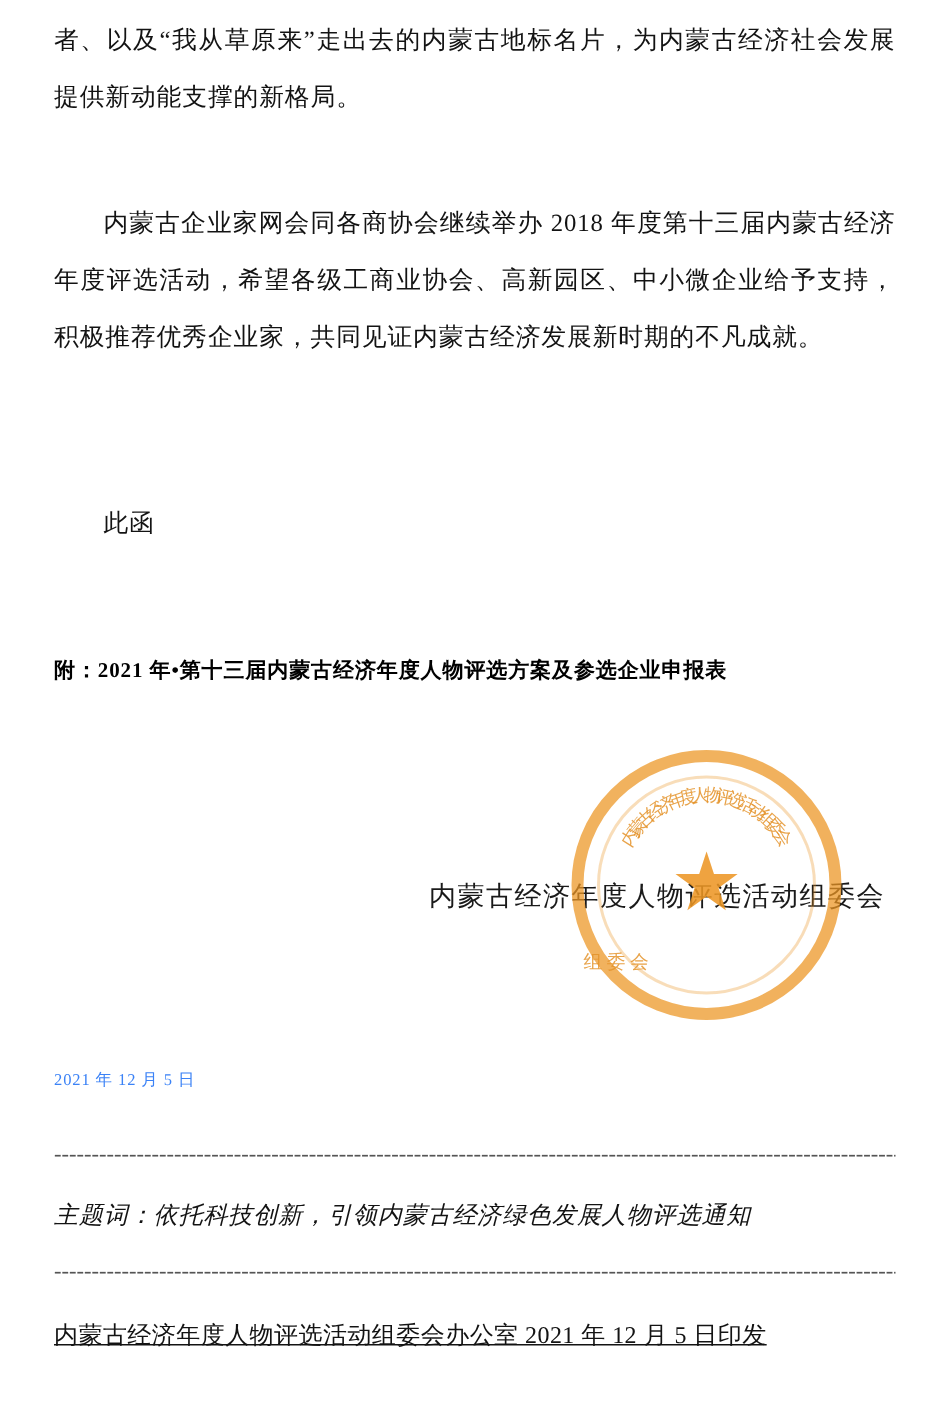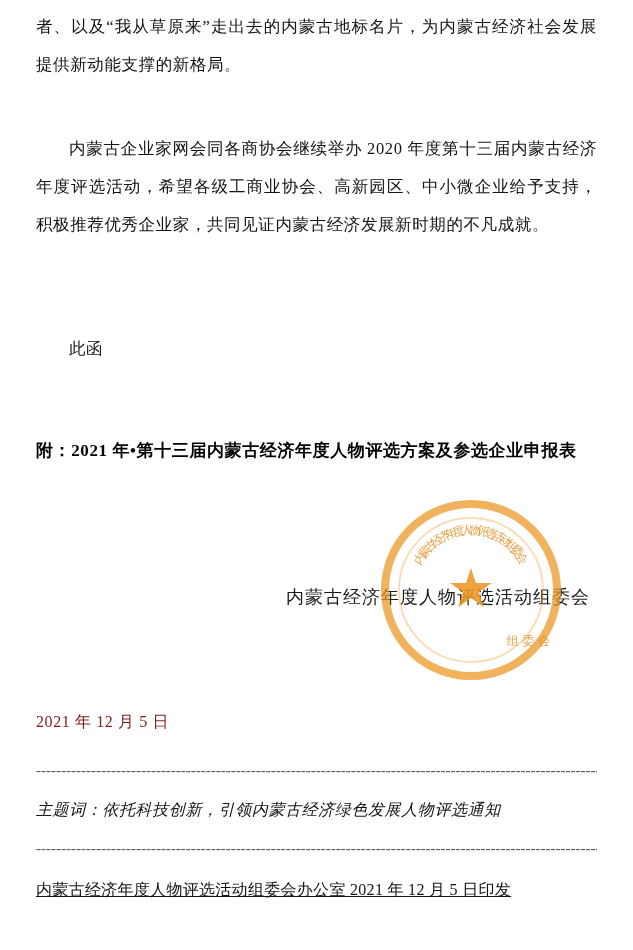--- a/index.html
+++ b/index.html
@@ -33,21 +33,21 @@
   }
   .indent {
     text-indent: 2em;
   }
   .p1 { position: absolute; left: 36px; right: 36px; top: 8px; }
   .p2 { position: absolute; left: 36px; right: 36px; top: 130px; }
   .p3 { position: absolute; left: 36px; right: 49px; top: 330px; }
   .attach {
     position: absolute;
     left: 36px; right: 36px; top: 415px;
-    font-size: 17px;
+    font-size: 14px;
     line-height: 38px;
     letter-spacing: 0.6px;
     font-weight: bold;
     text-align: justify;
     text-justify: inter-ideograph;
     color: #000000;
   }
   .seal-area {
     position: absolute;
     left: 36px; right: 36px; top: 490px;
@@ -109,32 +109,32 @@
     color: rgba(226,138,24,0.85);
     transform-origin: 0 0;
     white-space: nowrap;
     font-family: "Liberation Serif", serif;
   }
   .seal-bottom-text {
     position: absolute;
     left: 0;
     bottom: 22px;
     width: 100%;
-    text-align: right;
+    text-align: left;
     font-size: 12.5px;
     letter-spacing: 3px;
     color: rgba(226,138,24,0.85);
   }
   .date {
     position: absolute;
     left: 36px;
     top: 712px;
-    font-size: 16px;
-    letter-spacing: 0.6px;
-    color: #7f1d1d;
+    font-size: 11px;
+    letter-spacing: 0.6px;
+    color: #3b82f6;
   }
   .divider {
     position: absolute;
     left: 36px;
     right: 36px;
     font-size: 15px;
     letter-spacing: 0px;
     color: #555;
     overflow: hidden;
     white-space: nowrap;
@@ -164,21 +164,21 @@
     text-decoration: underline;
   }
 </style>
 </head>
 <body>
 
 <div class="page">
 
   <p class="para p1">者、以及“我从草原来”走出去的内蒙古地标名片，为内蒙古经济社会发展提供新动能支撑的新格局。</p>
 
-  <p class="para p2 indent">内蒙古企业家网会同各商协会继续举办 2020 年度第十三届内蒙古经济年度评选活动，希望各级工商业协会、高新园区、中小微企业给予支持，积极推荐优秀企业家，共同见证内蒙古经济发展新时期的不凡成就。</p>
+  <p class="para p2 indent">内蒙古企业家网会同各商协会继续举办 2018 年度第十三届内蒙古经济年度评选活动，希望各级工商业协会、高新园区、中小微企业给予支持，积极推荐优秀企业家，共同见证内蒙古经济发展新时期的不凡成就。</p>
 
   <p class="para p3 indent">此函</p>
 
   <p class="attach">附：2021 年•第十三届内蒙古经济年度人物评选方案及参选企业申报表</p>
 
   <div class="seal-area">
     <div class="seal-text">内蒙古经济年度人物评选活动组委会</div>
     <div class="seal">
       <div class="seal-inner"></div>
       <div class="seal-ring-text" id="ringText">

